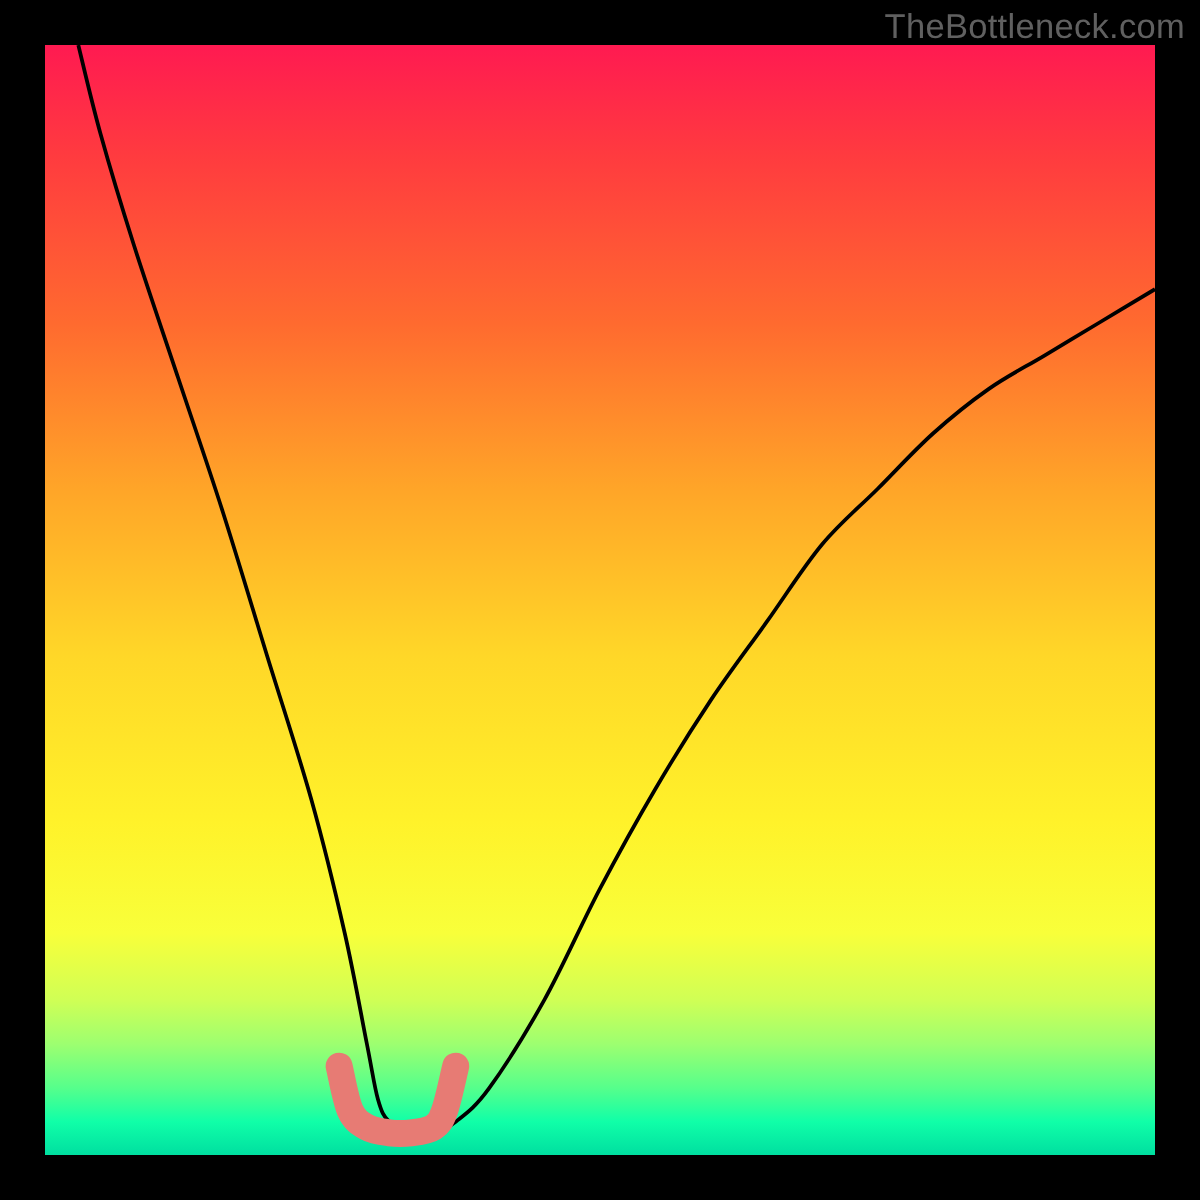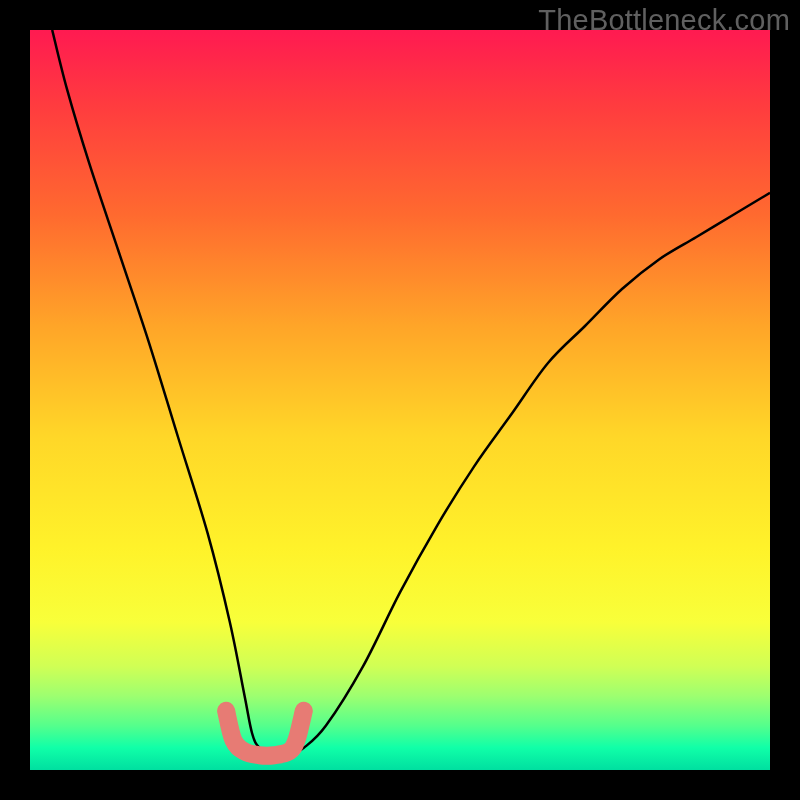--- a/index.html
+++ b/index.html
@@ -39,21 +39,21 @@
       #55ff8c 94%,
       #10ffa8 97%,
       #00dfa0 100%
     );
   }
   .watermark {
     position: absolute;
     top: 4px;
     right: 10px;
     color: #606060;
-    font-size: 29px;
+    font-size: 23px;
     letter-spacing: 0.2px;
     font-weight: 400;
     user-select: none;
   }
   svg.curves {
     position: absolute;
     left: 0;
     top: 0;
     width: 740px;
     height: 740px;

